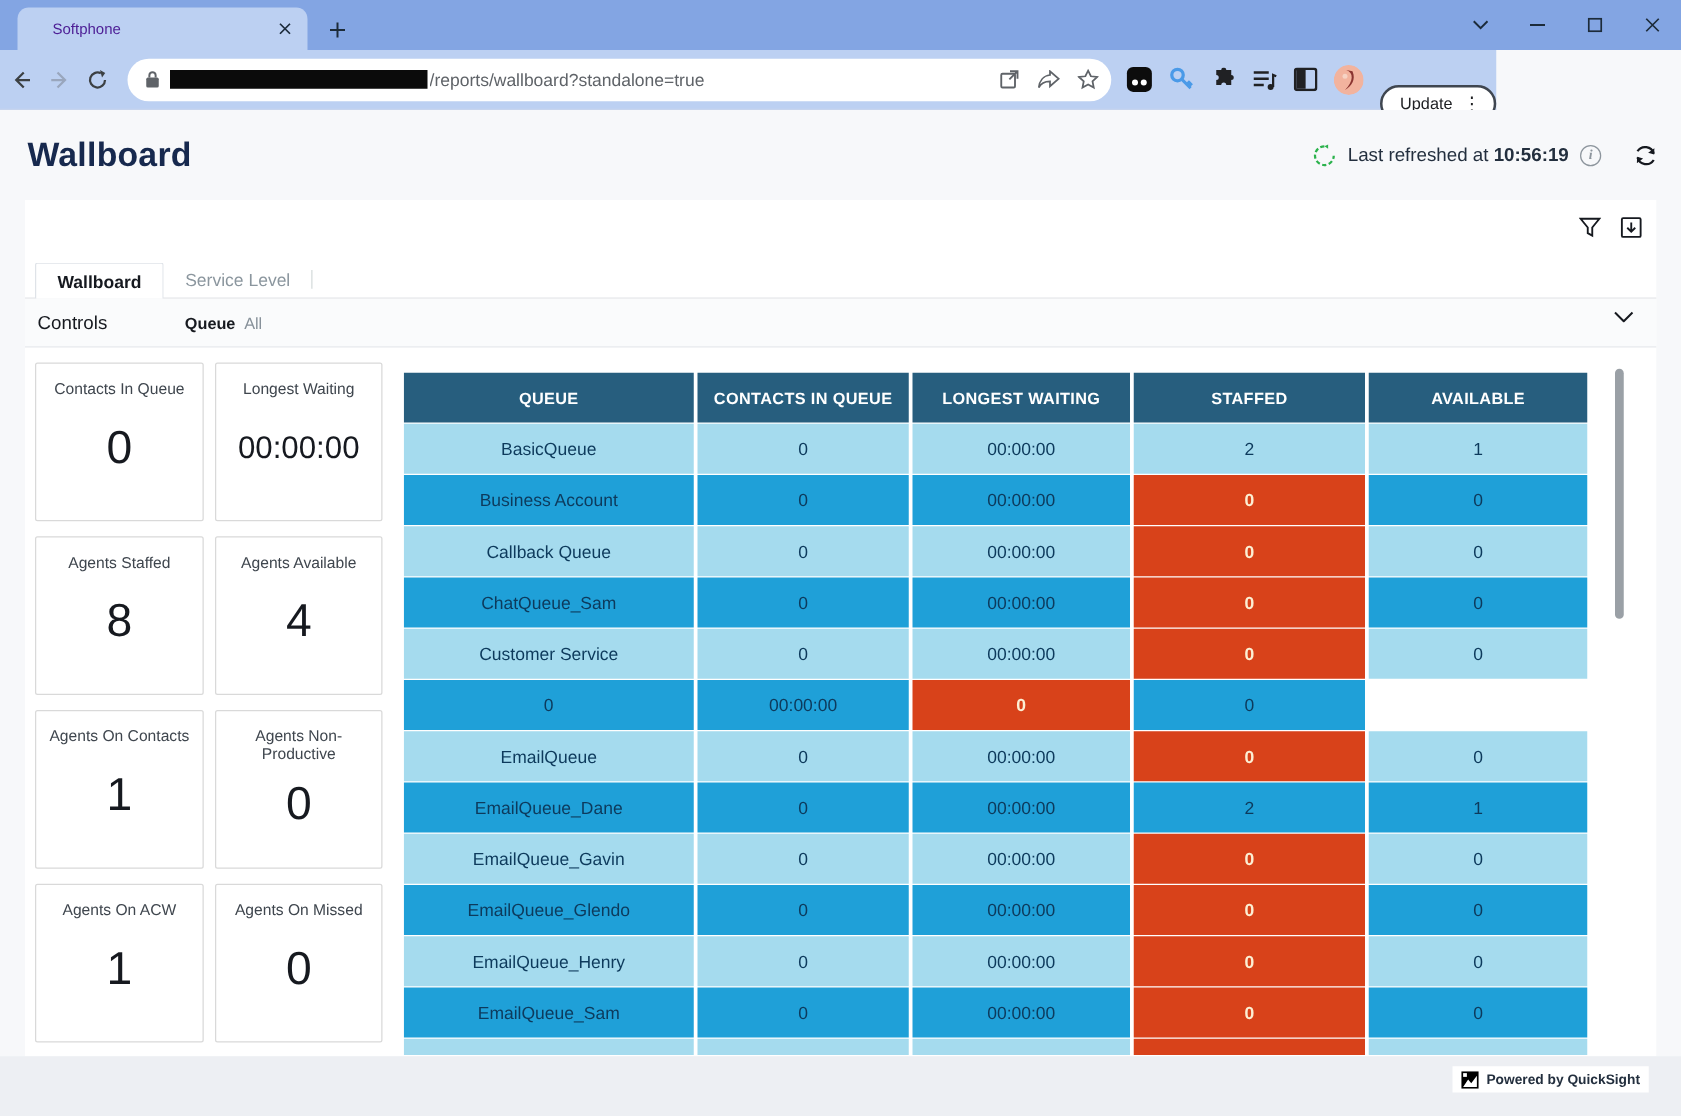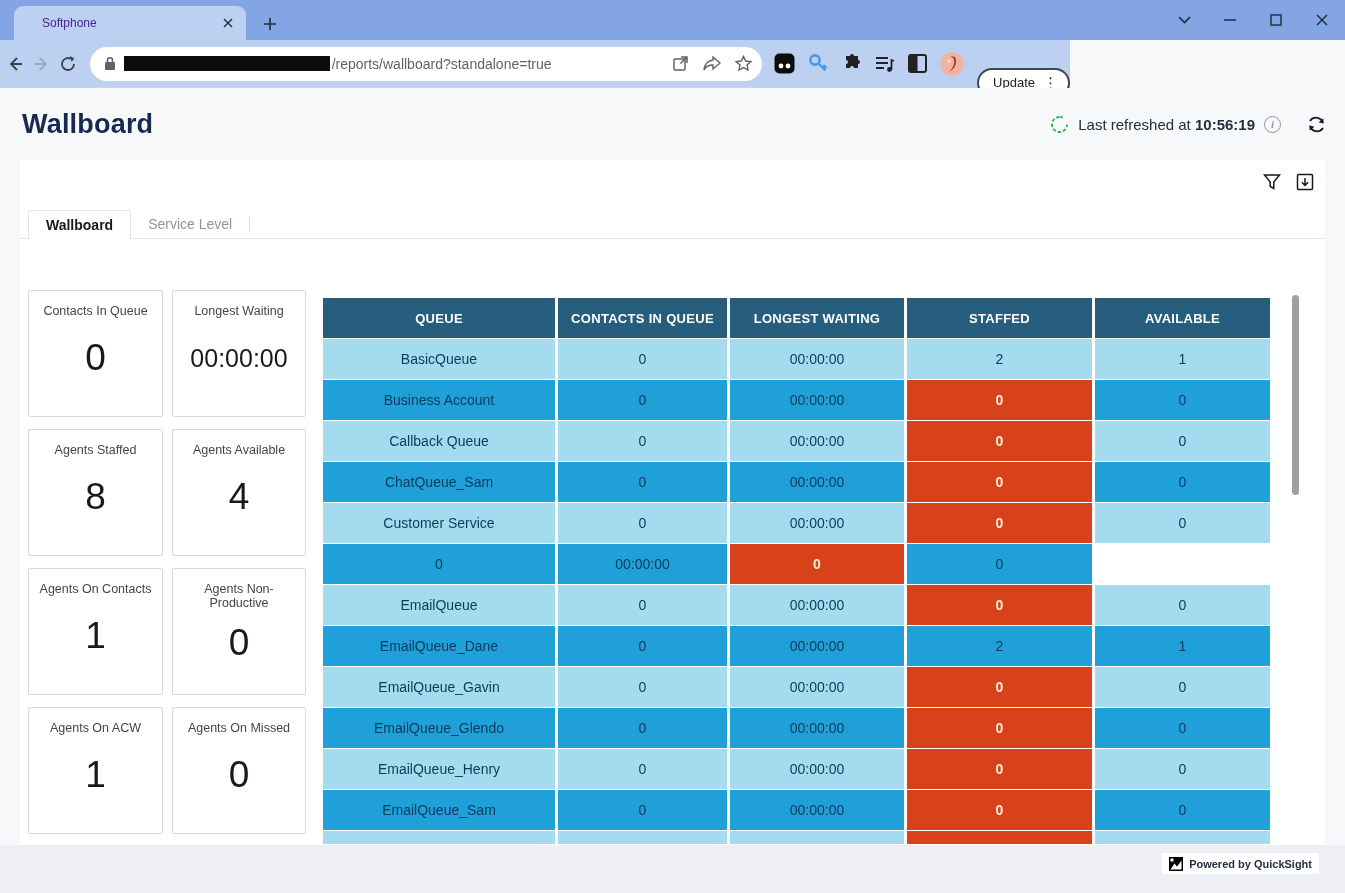--- a/index.html
+++ b/index.html
@@ -7,21 +7,21 @@
 
   
   .titlebar { position:absolute; left:0; top:0; width:1345px; height:40px; background:#83a5e3; }
   .tab { position:absolute; left:14px; bottom:0; width:232px; height:34px; background:#bcd0f2; border-radius:9px 9px 0 0; display:flex; align-items:center; padding:0 10px 0 28px; }
   .tab-title { font-size:12px; color:#4c1d95; flex:1; white-space:nowrap; overflow:hidden; }
   .tab-close { width:16px; height:16px; display:flex; align-items:center; justify-content:center; color:#1c2b3a; font-size:14px; border-radius:50%; cursor:pointer; }
   .newtab-btn { position:absolute; left:258px; top:12px; width:24px; height:24px; display:flex; align-items:center; justify-content:center; color:#1c2b3a; font-size:19px; border-radius:50%; }
   .win-controls { position:absolute; right:0; top:0; height:40px; display:flex; align-items:center; }
   .win-btn { width:46px; height:40px; display:flex; align-items:center; justify-content:center; color:#1c2b3a; }
 
-  .toolbar { position:absolute; left:0; top:40px; width:1070px; height:48px; background:#bcd0f2; display:flex; align-items:center; border-bottom:1px solid #c6d4ee; }
+  .toolbar { position:absolute; left:0; top:40px; width:1197px; height:48px; background:#bcd0f2; display:flex; align-items:center; border-bottom:1px solid #c6d4ee; }
   .nav-btn { width:32px; height:32px; margin-left:4px; display:flex; align-items:center; justify-content:center; border-radius:50%; }
   .omnibox { margin-left:10px; width:944px; height:34px; background:#ffffff; border-radius:17px; display:flex; align-items:center; padding:0 10px 0 14px; }
   .redaction { width:206px; height:15px; background:#0b0b0b; margin:0 2px 0 8px; flex:none; }
   .url-text { font-size:14px; color:#5f6368; white-space:nowrap; overflow:hidden; flex:1; }
   .omni-icons { display:flex; align-items:center; gap:14px; margin-left:8px; }
   .ext-area { display:flex; align-items:center; gap:13px; margin-left:12px; }
   .avatar { width:24px; height:24px; border-radius:50%; overflow:hidden; flex:none; }
   .update-pill { margin-left:13px; height:30px; padding:0 6px 0 14px; border:2px solid #3f4650; border-radius:16px; background:#fff; display:flex; align-items:center; gap:4px; font-size:13px; color:#202124;margin-top:38px; }
   .kebab { font-size:15px; color:#202124; letter-spacing:0; padding:0 4px; }
 
@@ -249,20 +249,30 @@
         </svg>
     </span>
   </div>
 
   <div class="tabbar">
     <div class="sheet-tab active">Wallboard</div>
     <div class="sheet-tab inactive">Service Level</div>
     <div class="tab-sep"></div>
   </div>
 
+  <div class="controlsbar">
+    <span class="controls-label">Controls</span>
+    <span class="queue-label">Queue</span>
+    <span class="queue-value">All</span>
+    <span class="controls-chevron">
+      <svg width="16" height="9" viewBox="0 0 16 9">
+          <path d="M1 1 L8 8 L15 1" fill="none" stroke="#16191f" stroke-width="1.6"></path>
+        </svg>
+    </span>
+  </div>
 
   <div class="kpi-grid">
   <div class="kpi-card">
     <div class="kpi-label">Contacts In Queue</div>
     <div class="kpi-value">0</div>
   </div>
 
   <div class="kpi-card">
     <div class="kpi-label">Longest Waiting</div>
     <div class="kpi-value small">00:00:00</div>

